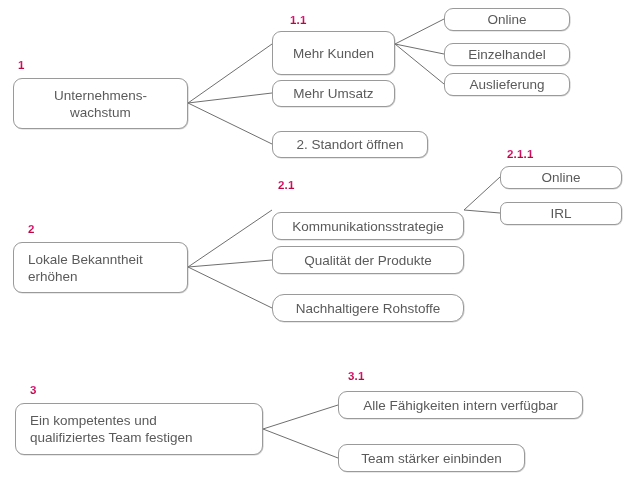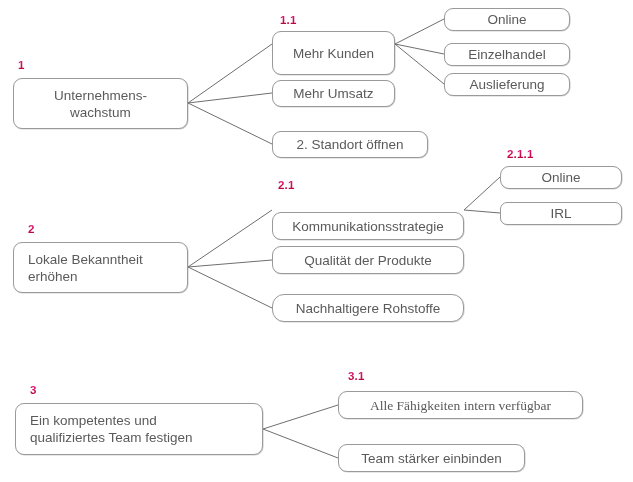--- a/index.html
+++ b/index.html
@@ -79,37 +79,37 @@
       <line x1="188" y1="267" x2="272" y2="308" stroke="#6f6f6f" stroke-width="1"></line>
       <line x1="464" y1="210" x2="500" y2="177" stroke="#6f6f6f" stroke-width="1"></line>
       <line x1="464" y1="210" x2="500" y2="213" stroke="#6f6f6f" stroke-width="1"></line>
       <line x1="263" y1="429" x2="338" y2="405" stroke="#6f6f6f" stroke-width="1"></line>
       <line x1="263" y1="429" x2="338" y2="458" stroke="#6f6f6f" stroke-width="1"></line>
     </svg>
   <div id="nodes">
       <div class="idx" style="left: 18px; top: 59px;">1</div>
       <div class="node" style="left: 13px; top: 78px; width: 175px; height: 51px;"><span>Unternehmens-
 wachstum</span></div>
-      <div class="idx" style="left: 280px; top: 14px;">1.1</div>
+      <div class="idx" style="left: 290px; top: 14px;">1.1</div>
       <div class="node" style="left: 272px; top: 31px; width: 123px; height: 44px;"><span>Mehr Kunden</span></div>
       <div class="node" style="left: 272px; top: 80px; width: 123px; height: 27px;"><span>Mehr Umsatz</span></div>
       <div class="node" style="left: 272px; top: 131px; width: 156px; height: 27px;"><span>2. Standort öffnen</span></div>
       <div class="node" style="left: 444px; top: 8px; width: 126px; height: 23px;"><span>Online</span></div>
-      <div class="node" style="left: 444px; top: 43px; width: 126px; height: 23px; border-radius: 8px;"><span>Einzelhandel</span></div>
+      <div class="node" style="left: 444px; top: 43px; width: 126px; height: 23px;"><span>Einzelhandel</span></div>
       <div class="node" style="left: 444px; top: 73px; width: 126px; height: 23px;"><span>Auslieferung</span></div>
       <div class="idx" style="left: 28px; top: 223px;">2</div>
       <div class="node left-align" style="left: 13px; top: 242px; width: 175px; height: 51px;"><span>Lokale Bekanntheit
 erhöhen</span></div>
       <div class="idx" style="left: 278px; top: 179px;">2.1</div>
       <div class="node" style="left: 272px; top: 212px; width: 192px; height: 28px;"><span>Kommunikationsstrategie</span></div>
       <div class="node" style="left: 272px; top: 246px; width: 192px; height: 28px;"><span>Qualität der Produkte</span></div>
       <div class="node" style="left: 272px; top: 294px; width: 192px; height: 28px; border-radius: 12px;"><span>Nachhaltigere Rohstoffe</span></div>
       <div class="idx" style="left: 507px; top: 148px;">2.1.1</div>
       <div class="node" style="left: 500px; top: 166px; width: 122px; height: 23px;"><span>Online</span></div>
       <div class="node" style="left: 500px; top: 202px; width: 122px; height: 23px; border-radius: 7px;"><span>IRL</span></div>
       <div class="idx" style="left: 30px; top: 384px;">3</div>
       <div class="node left-align" style="left: 15px; top: 403px; width: 248px; height: 52px;"><span>Ein kompetentes und
 qualifiziertes Team festigen</span></div>
       <div class="idx" style="left: 348px; top: 370px;">3.1</div>
-      <div class="node" style="left: 338px; top: 391px; width: 245px; height: 28px; font-family: Liberation Serif, serif;"><span>Alle Fähigkeiten intern verfügbar</span></div>
+      <div class="node" style="left: 338px; top: 391px; width: 245px; height: 28px;"><span>Alle Fähigkeiten intern verfügbar</span></div>
       <div class="node" style="left: 338px; top: 444px; width: 187px; height: 28px;"><span>Team stärker einbinden</span></div>
     </div>
 </div>
 
 </body></html>

